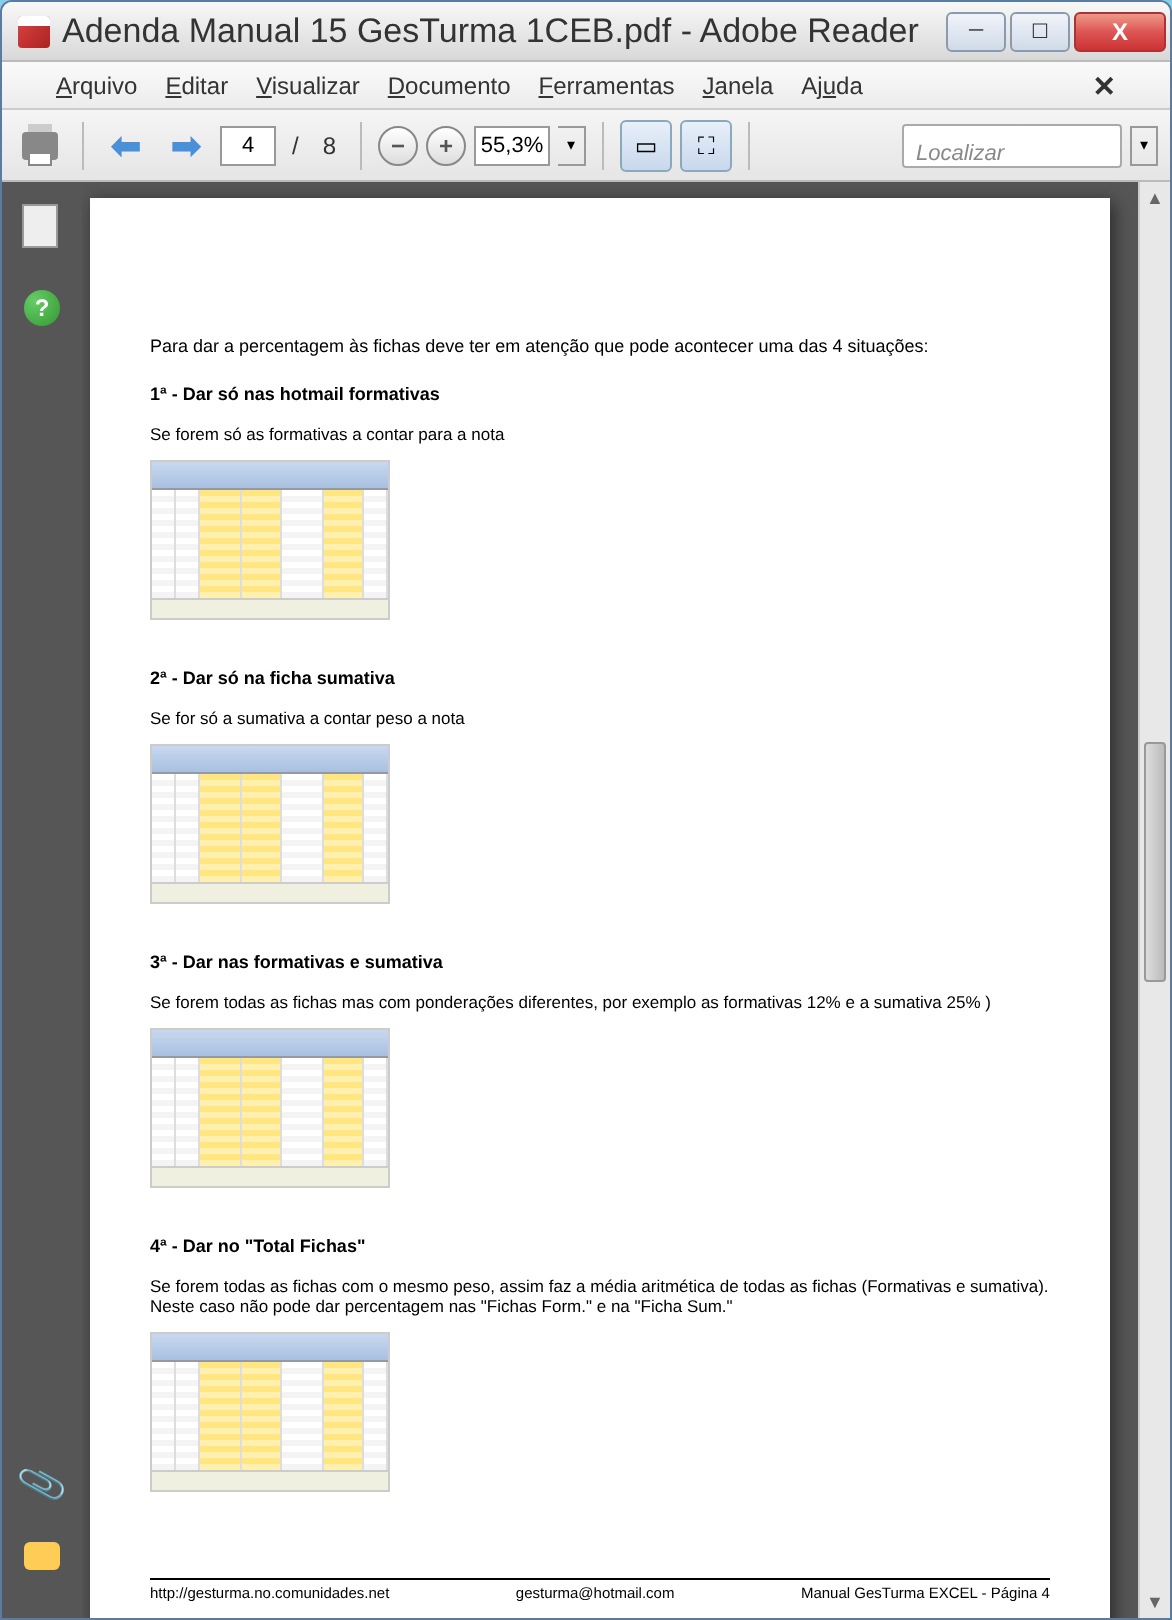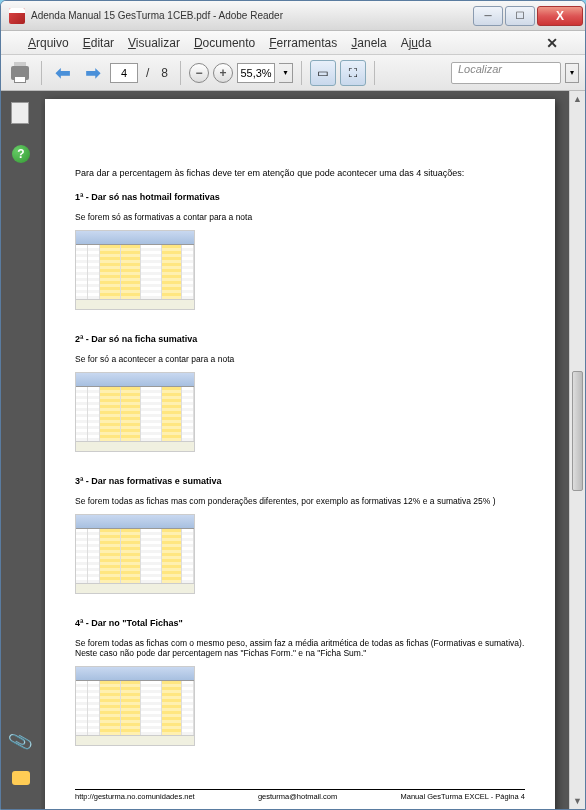--- a/index.html
+++ b/index.html
@@ -1,21 +1,21 @@
 <!DOCTYPE html>
 <html><head>
 <meta charset="utf-8">
 <style>
 * { margin: 0; padding: 0; box-sizing: border-box; font-family: "Segoe UI", Tahoma, sans-serif; }
 body { width: 586px; height: 810px; background: linear-gradient(to bottom, #87ceeb 0%, #a8d8a8 100%); overflow: hidden; }
 .window { width: 586px; height: 810px; background: #fff; border: 1px solid #5a7ca0; border-radius: 6px 6px 0 0; overflow: hidden; display: flex; flex-direction: column; }
 .titlebar { height: 30px; background: linear-gradient(to bottom, #f8f8f8 0%, #e8e8e8 50%, #d8d8d8 100%); display: flex; align-items: center; padding: 0 2px 0 8px; border-bottom: 1px solid #bbb; }
 .titlebar-icon { width: 16px; height: 16px; margin-right: 6px; background: linear-gradient(135deg, #d44 0%, #a22 100%); border-radius: 2px; position: relative; }
 .titlebar-icon::after { content: ""; position: absolute; top: 0; left: 0; right: 0; height: 5px; background: #fff; border-radius: 2px 2px 0 0; }
-.titlebar-text { flex: 1; font-size: 10px; color: #333; }
+.titlebar-text { flex: 1; font-size: 17px; color: #333; }
 .win-btns { display: flex; gap: 2px; }
 .win-btn { width: 30px; height: 20px; border: 1px solid #8a9bb0; border-radius: 3px; background: linear-gradient(to bottom, #f0f4fa, #d0dae8); display: flex; align-items: center; justify-content: center; font-size: 10px; color: #333; cursor: pointer; }
 .win-btn.close { width: 46px; background: linear-gradient(to bottom, #e98, #d55 50%, #c33); border-color: #a33; color: #fff; font-weight: bold; font-size: 12px; }
 .menubar { height: 24px; background: linear-gradient(to bottom, #fafafa, #ececec); display: flex; align-items: center; padding: 0 27px; border-bottom: 1px solid #ccc; font-size: 12px; color: #333; gap: 14px; }
 .menubar .menu-close { margin-left: auto; font-size: 14px; font-weight: bold; cursor: pointer; }
 .menu-item { cursor: pointer; }
 .menu-item .ul { text-decoration: underline; }
 .toolbar { height: 36px; background: linear-gradient(to bottom, #f5f5f5, #e5e5e5); display: flex; align-items: center; padding: 0 6px; border-bottom: 1px solid #bbb; gap: 4px; }
 .tool-sep { width: 1px; height: 24px; background: #bbb; margin: 0 4px; }
 .tool-btn { width: 26px; height: 26px; border: 1px solid transparent; border-radius: 3px; display: flex; align-items: center; justify-content: center; cursor: pointer; }
@@ -24,21 +24,21 @@
 .print-icon::after { content: ""; position: absolute; bottom: -3px; left: 3px; right: 3px; height: 5px; background: #fff; border: 1px solid #888; }
 .arrow-btn { font-size: 18px; font-weight: bold; }
 .arrow-left { color: #4a90d9; }
 .arrow-right { color: #4a90d9; }
 .page-input { width: 28px; height: 20px; border: 1px solid #999; text-align: center; font-size: 11px; }
 .page-total { font-size: 12px; color: #333; margin: 0 4px; }
 .zoom-btn { width: 20px; height: 20px; border: 1px solid #888; border-radius: 10px; display: flex; align-items: center; justify-content: center; font-size: 12px; font-weight: bold; color: #555; cursor: pointer; background: linear-gradient(to bottom, #fff, #ddd); }
 .zoom-input { width: 38px; height: 20px; border: 1px solid #999; text-align: center; font-size: 11px; }
 .zoom-dd { width: 14px; height: 20px; border: 1px solid #999; border-left: none; display: flex; align-items: center; justify-content: center; font-size: 8px; cursor: pointer; }
 .view-btn { width: 26px; height: 26px; border: 1px solid #8ab; border-radius: 3px; background: linear-gradient(to bottom, #e8f0fa, #c8d8ec); display: flex; align-items: center; justify-content: center; cursor: pointer; font-size: 12px; }
-.search-box { flex: 0 0 110px; height: 22px; border: 1px solid #aaa; border-radius: 2px; padding: 0 6px; font-size: 11px; color: #888; margin-left: auto; font-style: italic; background: #fff; display: flex; align-items: flex-start; }
+.search-box { flex: 0 0 110px; height: 22px; border: 1px solid #aaa; border-radius: 2px; padding: 0 6px; font-size: 11px; color: #888; margin-left: auto; font-style: italic; background: #fff; display: flex; align-items: flex-end; }
 .content-area { flex: 1; display: flex; background: #565656; overflow: hidden; }
 .sidebar { width: 40px; background: #565656; display: flex; flex-direction: column; align-items: center; padding-top: 12px; gap: 18px; }
 .side-icon { width: 22px; height: 22px; cursor: pointer; display: flex; align-items: center; justify-content: center; }
 .pages-icon { width: 16px; height: 20px; background: #ddd; border: 1px solid #999; position: relative; }
 .pages-icon::after { content: ""; position: absolute; top: -3px; left: -3px; width: 16px; height: 20px; background: #eee; border: 1px solid #999; }
 .help-icon { width: 18px; height: 18px; border-radius: 50%; background: radial-gradient(circle at 30% 30%, #6c6, #393); color: #fff; font-size: 12px; font-weight: bold; display: flex; align-items: center; justify-content: center; }
 .clip-icon { font-size: 18px; color: #ccc; transform: rotate(-20deg); }
 .comment-icon { width: 18px; height: 14px; background: #fc5; border-radius: 3px; position: relative; }
 .comment-icon::after { content: ""; position: absolute; bottom: -4px; left: 4px; border: 4px solid transparent; border-top-color: #fc5; }
 .sidebar-bottom { margin-top: auto; margin-bottom: 20px; display: flex; flex-direction: column; align-items: center; gap: 14px; }
@@ -147,21 +147,21 @@
                 <div class="thumb-col y"></div>
                 <div class="thumb-col y"></div>
                 <div class="thumb-col w"></div>
                 <div class="thumb-col y"></div>
                 <div class="thumb-col w narrow"></div>
               </div>
             <div class="thumb-bottom"></div>
           </div>
 
           <p class="section-title">2ª - Dar só na ficha sumativa</p>
-          <p class="section-desc">Se for só a acontecer a contar para a nota</p>
+          <p class="section-desc">Se for só a sumativa a contar peso a nota</p>
           <div class="thumb">
             <div class="thumb-top"></div>
             <div class="thumb-grid">
                 <div class="thumb-col w narrow"></div>
                 <div class="thumb-col w narrow"></div>
                 <div class="thumb-col y"></div>
                 <div class="thumb-col y"></div>
                 <div class="thumb-col w"></div>
                 <div class="thumb-col y"></div>
                 <div class="thumb-col w narrow"></div>

